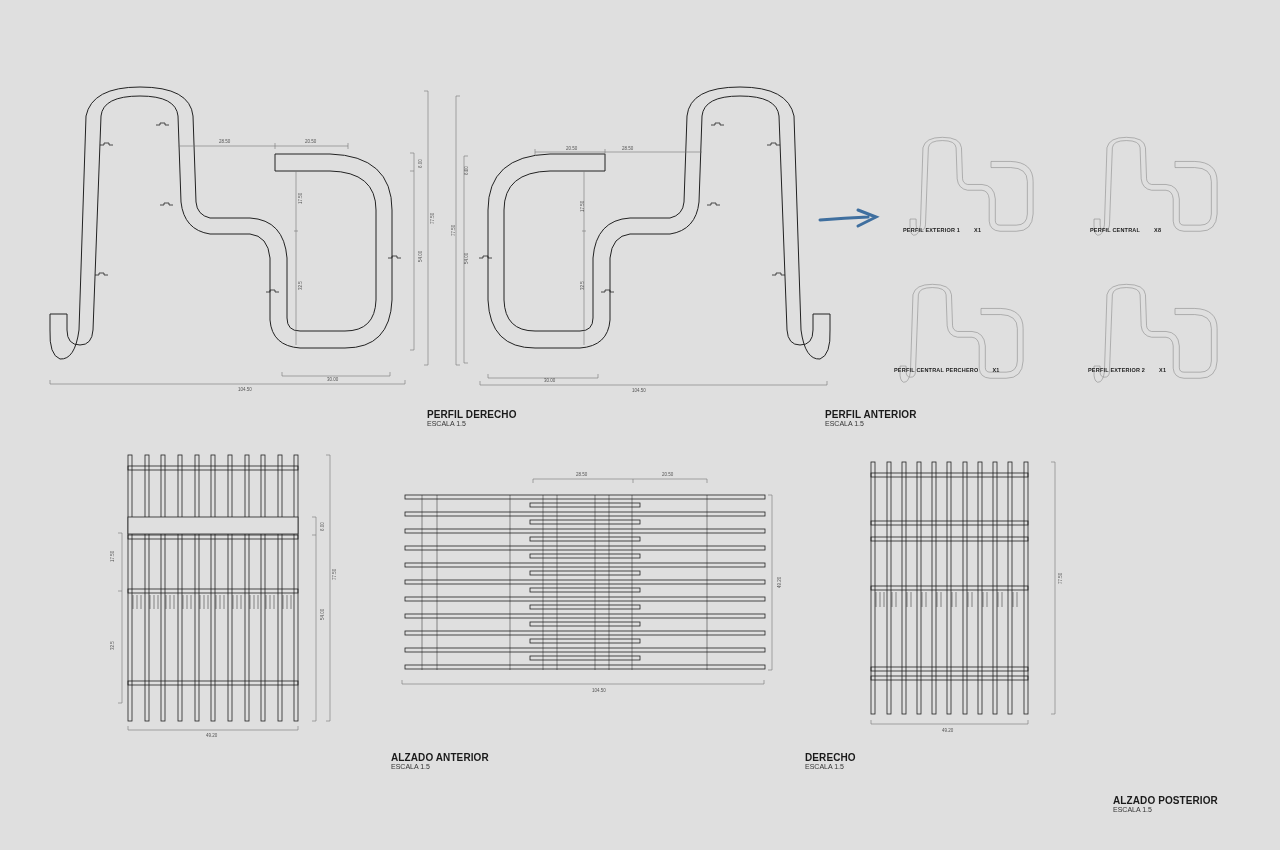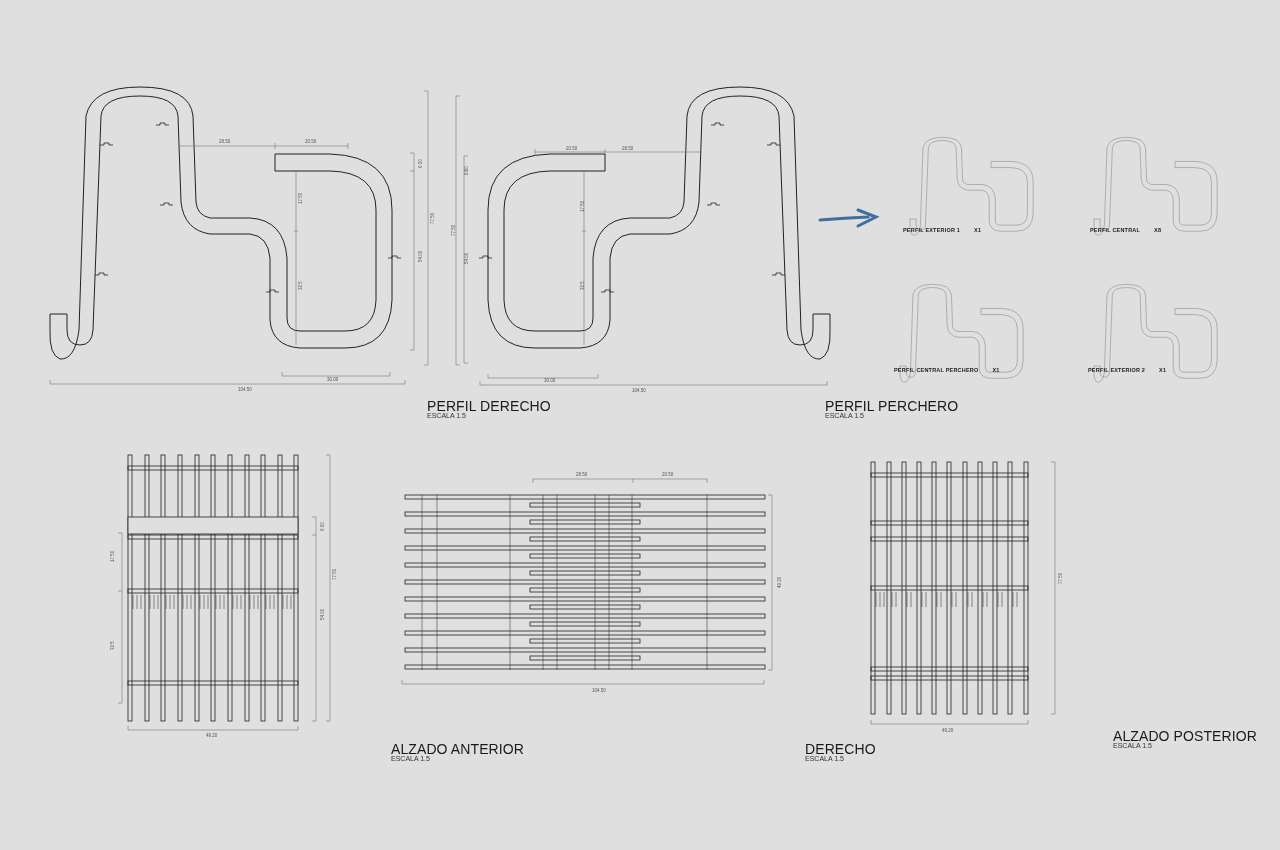--- a/index.html
+++ b/index.html
@@ -1,19 +1,19 @@
 <!DOCTYPE html>
 <html><head>
 <meta charset="utf-8">
 <style>
   html,body{margin:0;padding:0;}
   body{width:1280px;height:850px;background:#dfdfdf;position:relative;overflow:hidden;font-family:"Liberation Sans",sans-serif;color:#1a1a1a;}
   svg.draw{position:absolute;left:0;top:0;}
   .caption{position:absolute;}
-  .caption .t{font-size:14px;font-weight:normal;letter-spacing:0.1px;line-height:11px;}
+  .caption .t{font-size:10px;font-weight:bold;letter-spacing:0.1px;line-height:11px;margin-top:8px;}
   .caption .s{font-size:7px;line-height:8px;color:#333;}
   .part-label{position:absolute;font-size:5.5px;font-weight:bold;letter-spacing:0.2px;white-space:nowrap;}
   .part-label span{margin-left:14px;}
   .dim{position:absolute;font-size:4.5px;color:#555;white-space:nowrap;}
   .dim.v{transform:rotate(-90deg);transform-origin:left top;}
 </style>
 </head>
 <body>
 
 <svg class="draw" width="1280" height="850" viewBox="0 0 1280 850">
@@ -215,27 +215,27 @@
 <div class="part-label" style="left:903px;top:227px;"><b>PERFIL EXTERIOR 1</b><span>X1</span></div>
 <div class="part-label" style="left:1090px;top:227px;"><b>PERFIL CENTRAL</b><span>X8</span></div>
 <div class="part-label" style="left:894px;top:367px;"><b>PERFIL CENTRAL PERCHERO</b><span>X1</span></div>
 <div class="part-label" style="left:1088px;top:367px;"><b>PERFIL EXTERIOR 2</b><span>X1</span></div>
 
 <div class="caption" style="left:427px;top:401px;">
   <div class="t">PERFIL DERECHO</div>
   <div class="s">ESCALA 1.5</div>
 </div>
 <div class="caption" style="left:825px;top:401px;">
-  <div class="t">PERFIL PERCHERO</div>
+  <div class="t">PERFIL ANTERIOR</div>
   <div class="s">ESCALA 1.5</div>
 </div>
 <div class="caption" style="left:391px;top:744px;">
   <div class="t">ALZADO ANTERIOR</div>
   <div class="s">ESCALA 1.5</div>
 </div>
 <div class="caption" style="left:805px;top:744px;">
   <div class="t">DERECHO</div>
   <div class="s">ESCALA 1.5</div>
 </div>
-<div class="caption" style="left:1113px;top:731px;">
+<div class="caption" style="left:1113px;top:787px;">
   <div class="t">ALZADO POSTERIOR</div>
   <div class="s">ESCALA 1.5</div>
 </div>
 
 </body></html>

